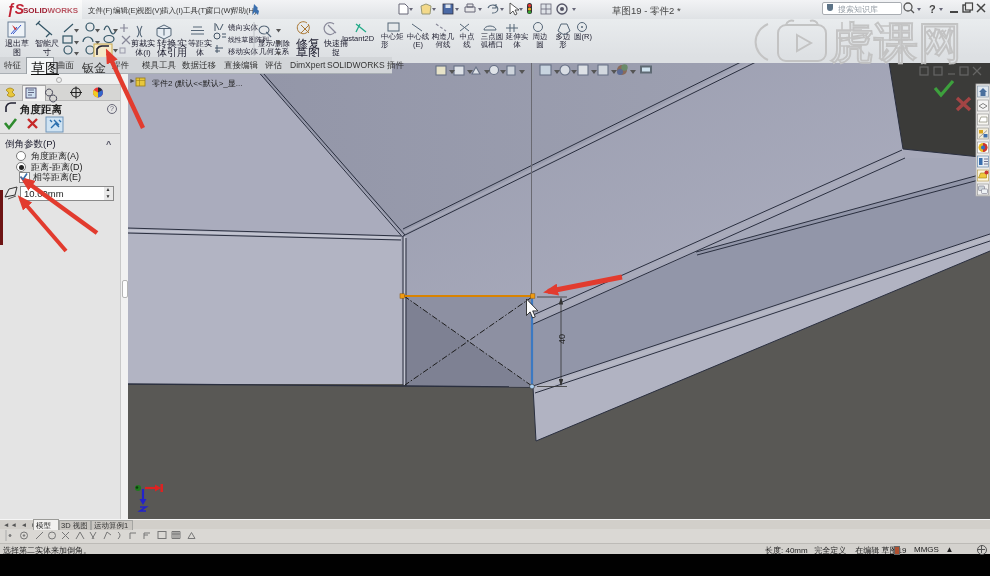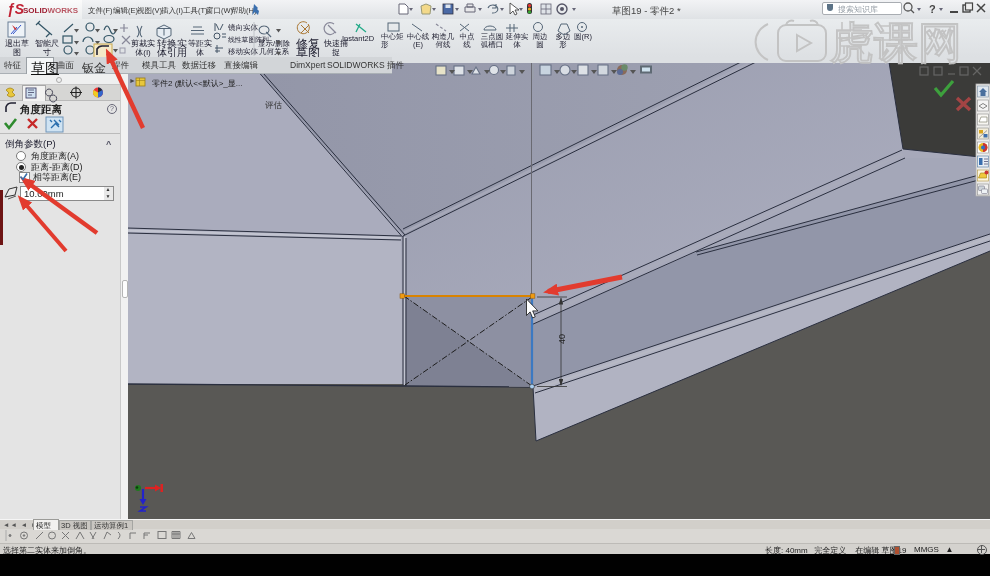--- a/index.html
+++ b/index.html
@@ -114,21 +114,21 @@
 <div class="abs" style="left:392px;top:57px;width:598px;height:6px;background:#dde0e3;z-index:25;"></div>
 <div class="abs" style="left:26px;top:57px;width:26px;height:16px;background:#f4f6f7;border:1px solid #9aa0a5;border-bottom:none;z-index:26;"></div>
 <div class="txt" style="left:4px;top:60px;font-size:8.5px;color:#333;z-index:27;">特征</div>
 <div class="txt" style="left:31px;top:60px;font-size:14px;color:#111;z-index:27;text-decoration:underline;">草图</div>
 <div class="txt" style="left:57px;top:60px;font-size:8.5px;color:#333;z-index:27;">曲面</div>
 <div class="txt" style="left:82px;top:60px;font-size:12px;color:#333;z-index:27;">钣金</div>
 <div class="txt" style="left:112px;top:60px;font-size:8.5px;color:#333;z-index:27;">焊件</div>
 <div class="txt" style="left:142px;top:60px;font-size:8.5px;color:#333;z-index:27;">模具工具</div>
 <div class="txt" style="left:182px;top:60px;font-size:8.5px;color:#333;z-index:27;">数据迁移</div>
 <div class="txt" style="left:224px;top:60px;font-size:8.5px;color:#333;z-index:27;">直接编辑</div>
-<div class="txt" style="left:265px;top:60px;font-size:8.5px;color:#333;z-index:27;margin-top:40px;">评估</div>
+<div class="txt" style="left:265px;top:60px;font-size:8.5px;color:#333;z-index:27;">评估</div>
 <div class="txt" style="left:290px;top:60px;font-size:8.5px;color:#333;z-index:27;">DimXpert</div>
 <div class="txt" style="left:327px;top:60px;font-size:8.5px;color:#333;z-index:27;">SOLIDWORKS 插件</div>
 
 <div class="txt" style="left:129px;top:77px;font-size:7px;color:#444;z-index:30;">►</div>
 <div class="txt" style="left:152px;top:77.5px;font-size:8px;color:#222;z-index:30;text-align:center;">零件2 (默认&lt;&lt;默认&gt;_显...</div>
 
 <svg class="abs" style="left:0;top:0;z-index:20;" width="990" height="576" viewBox="0 0 990 576">
 <defs>
 <clipPath id="vp">
         <rect x="127" y="57" width="863" height="462"></rect>

